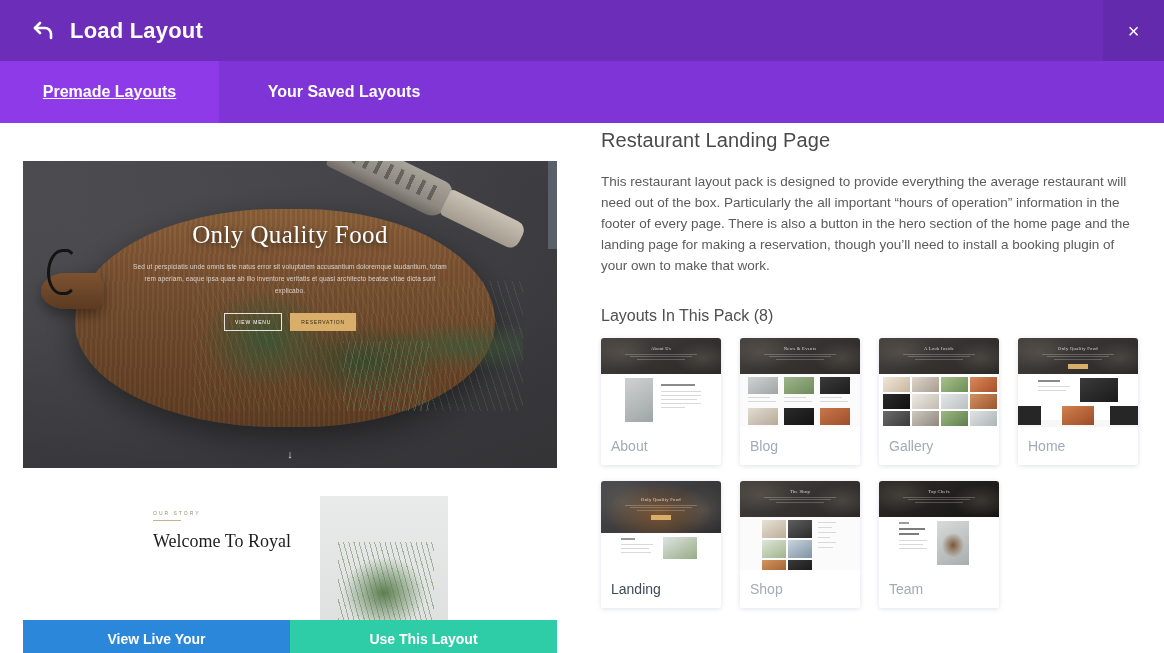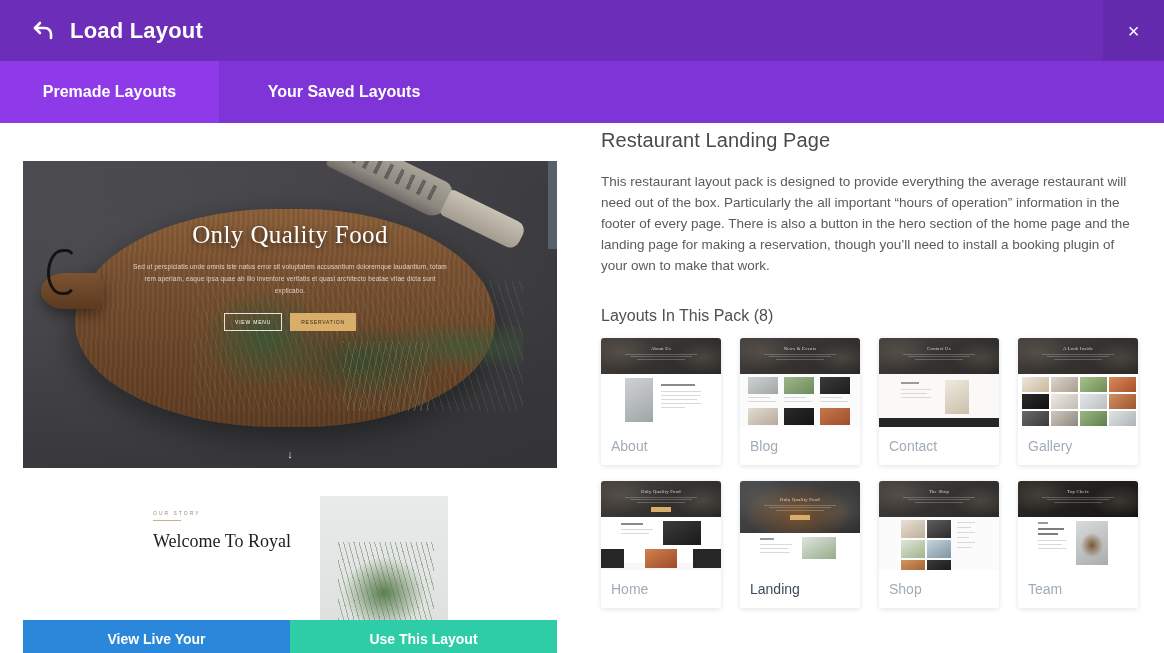--- a/index.html
+++ b/index.html
@@ -58,21 +58,21 @@
   }
   .tab {
     display: flex; align-items: center; justify-content: center;
     color: #ffffff;
     font-size: 16px;
     font-weight: 600;
     cursor: pointer;
     padding: 0 34px;
     white-space: nowrap;
   }
-  .tab.tab-premade { width: 219px; background: #8f3ae8; }
+  .tab.tab-premade { width: 219px; background: #8f3ae8; text-decoration: underline; }
   .tab.tab-saved   { width: 250px; background: transparent; }
 
   
   .body-area {
     position: absolute; top: 123px; left: 0;
     width: 1164px; height: 530px;
     background: #ffffff;
   }
 
   
@@ -517,41 +517,20 @@
             <span class="th-txtline" style="left:80px;top:23px;width:22px;"></span>
             <span class="th-txtline" style="left:80px;top:27px;width:28px;"></span>
             <span class="th-imgbox" style="left:8px;top:34px;width:30px;height:17px;background:linear-gradient(150deg,#e3dcd2,#b6aa9a);"></span>
             <span class="th-imgbox" style="left:44px;top:34px;width:30px;height:17px;background:linear-gradient(150deg,#2a2a2a,#141414);"></span>
             <span class="th-imgbox" style="left:80px;top:34px;width:30px;height:17px;background:linear-gradient(150deg,#c8774a,#9e4f2b);"></span>
           </div>
         </div>
         <div class="card-label">Blog</div>
       </div>
 
-      <div class="card">
-        <div class="card-thumb">
-          <div class="th-hero">
-            <div class="th-hero-txt">Contact Us</div>
-            <div class="th-lines">
-                <i></i>
-                <i></i>
-                <i></i>
-              </div>
-          </div>
-          <div class="th-body" style="background:#faf9f7;">
-            <span class="th-txtline" style="left:22px;top:8px;width:18px;height:2px;background:#9a9a9a;"></span>
-            <span class="th-txtline" style="left:22px;top:15px;width:30px;"></span>
-            <span class="th-txtline" style="left:22px;top:19px;width:26px;"></span>
-            <span class="th-txtline" style="left:22px;top:23px;width:30px;"></span>
-            <span class="th-imgbox" style="left:66px;top:6px;width:24px;height:34px;background:linear-gradient(150deg,#efe9e0,#cbbfa9);"></span>
-            <span class="th-dark" style="left:-5px;top:44px;width:130px;height:14px;"></span>
-          </div>
-        </div>
-        <div class="card-label">Contact</div>
-      </div>
 
       <div class="card">
         <div class="card-thumb">
           <div class="th-hero">
             <div class="th-hero-txt">A Look Inside</div>
             <div class="th-lines">
                 <i></i>
                 <i></i>
                 <i></i>
               </div>

